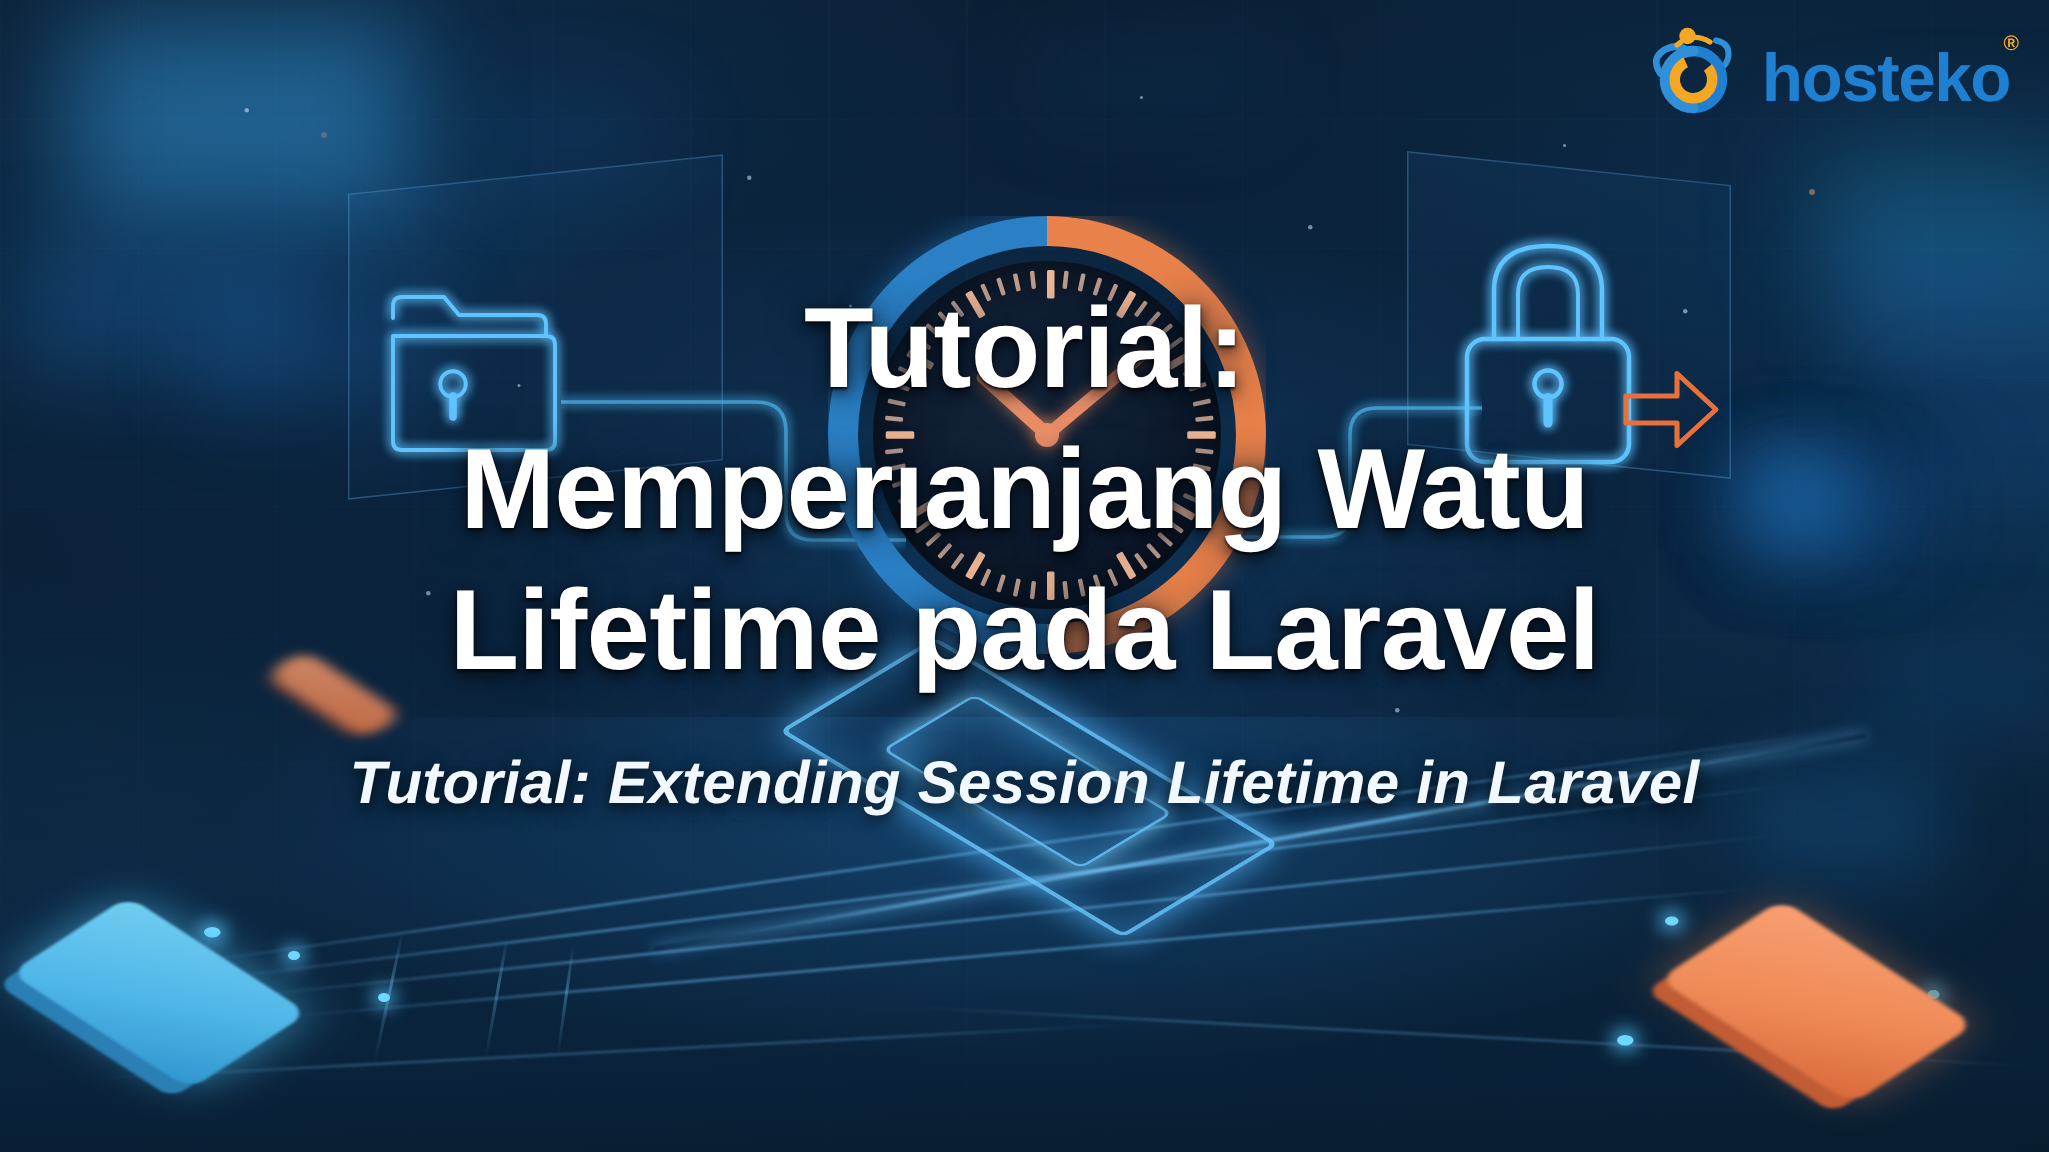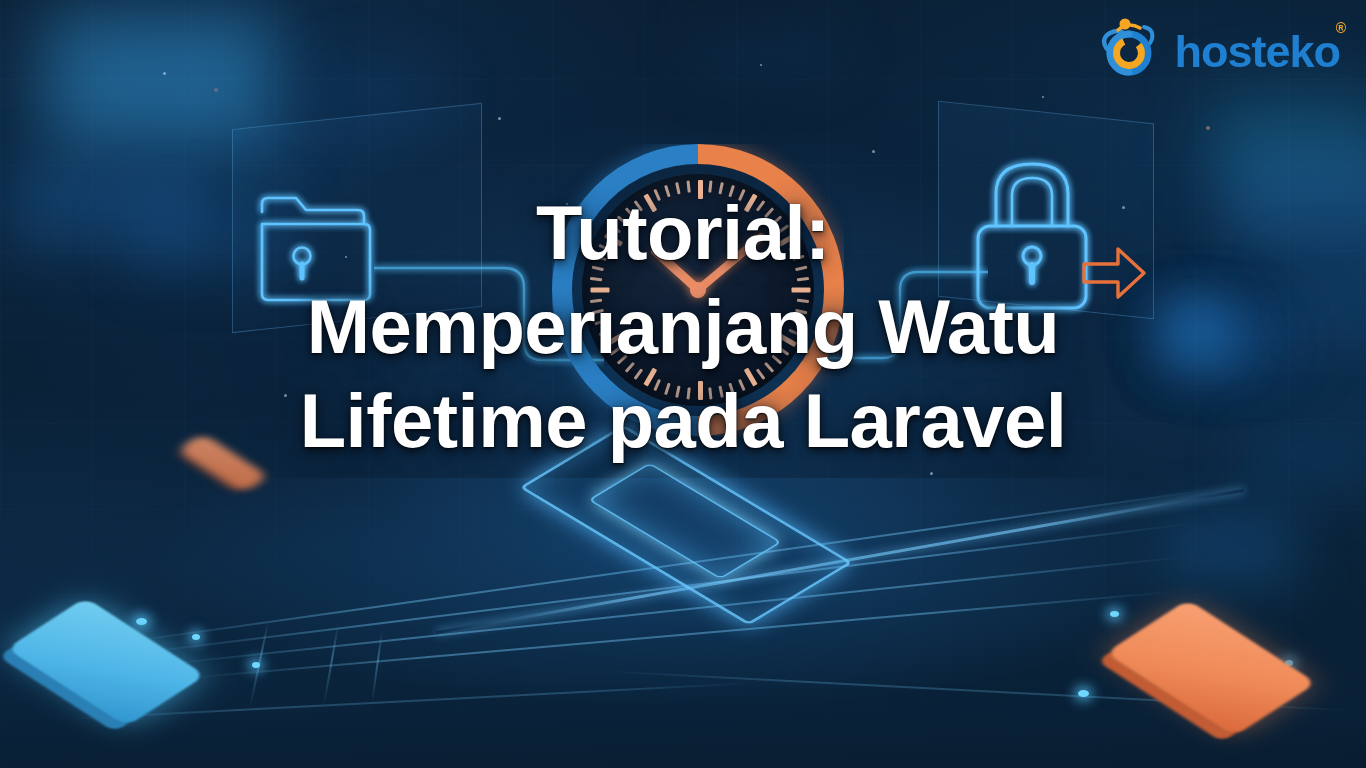--- a/index.html
+++ b/index.html
@@ -316,20 +316,21 @@
       <path d="M70 115 L70 132" stroke-width="6"></path>
     </g>
   </svg>
   <svg style="position:absolute;left:1082px;top:243px;width:66px;height:60px;" viewBox="0 0 66 60" fill="none">
     <path d="M2 21 L36 21 L36 6 L62 30 L36 54 L36 39 L2 39 Z" stroke="#e8703a" stroke-width="3.4" stroke-linejoin="round"></path>
   </svg>
 
   <div id="headline">Tutorial:
 Memperıanjang  Watu
 Lifetime pada Laravel</div>
+  <div id="subtitle">Tutorial: Extending Session Lifetime in Laravel</div>
 
   <div id="logo">
     <div class="mark">
       <svg viewBox="0 0 74 66" width="74" height="66" fill="none">
         <path d="M9 34 Q2 24 12 18 Q20 14 26 18" stroke="#2f8fd8" stroke-width="4.5" stroke-linecap="round"></path>
         <path d="M46 12 Q56 14 54 24 Q52 31 45 32" stroke="#2f8fd8" stroke-width="4" stroke-linecap="round" fill="none"></path>
         <circle cx="31" cy="38" r="19" stroke="#1f7fd0" stroke-width="7" fill="none"></circle>
         <path d="M31 19 A19 19 0 0 0 31 57" stroke="#2f8fd8" stroke-width="7" fill="none" stroke-linecap="round"></path>
         <circle cx="31" cy="38" r="12.5" stroke="#f5a623" stroke-width="7" fill="none" stroke-dasharray="62 18" transform="rotate(-40 31 38)"></circle>
         <circle cx="27" cy="9" r="5.5" fill="#f5a623"></circle>

